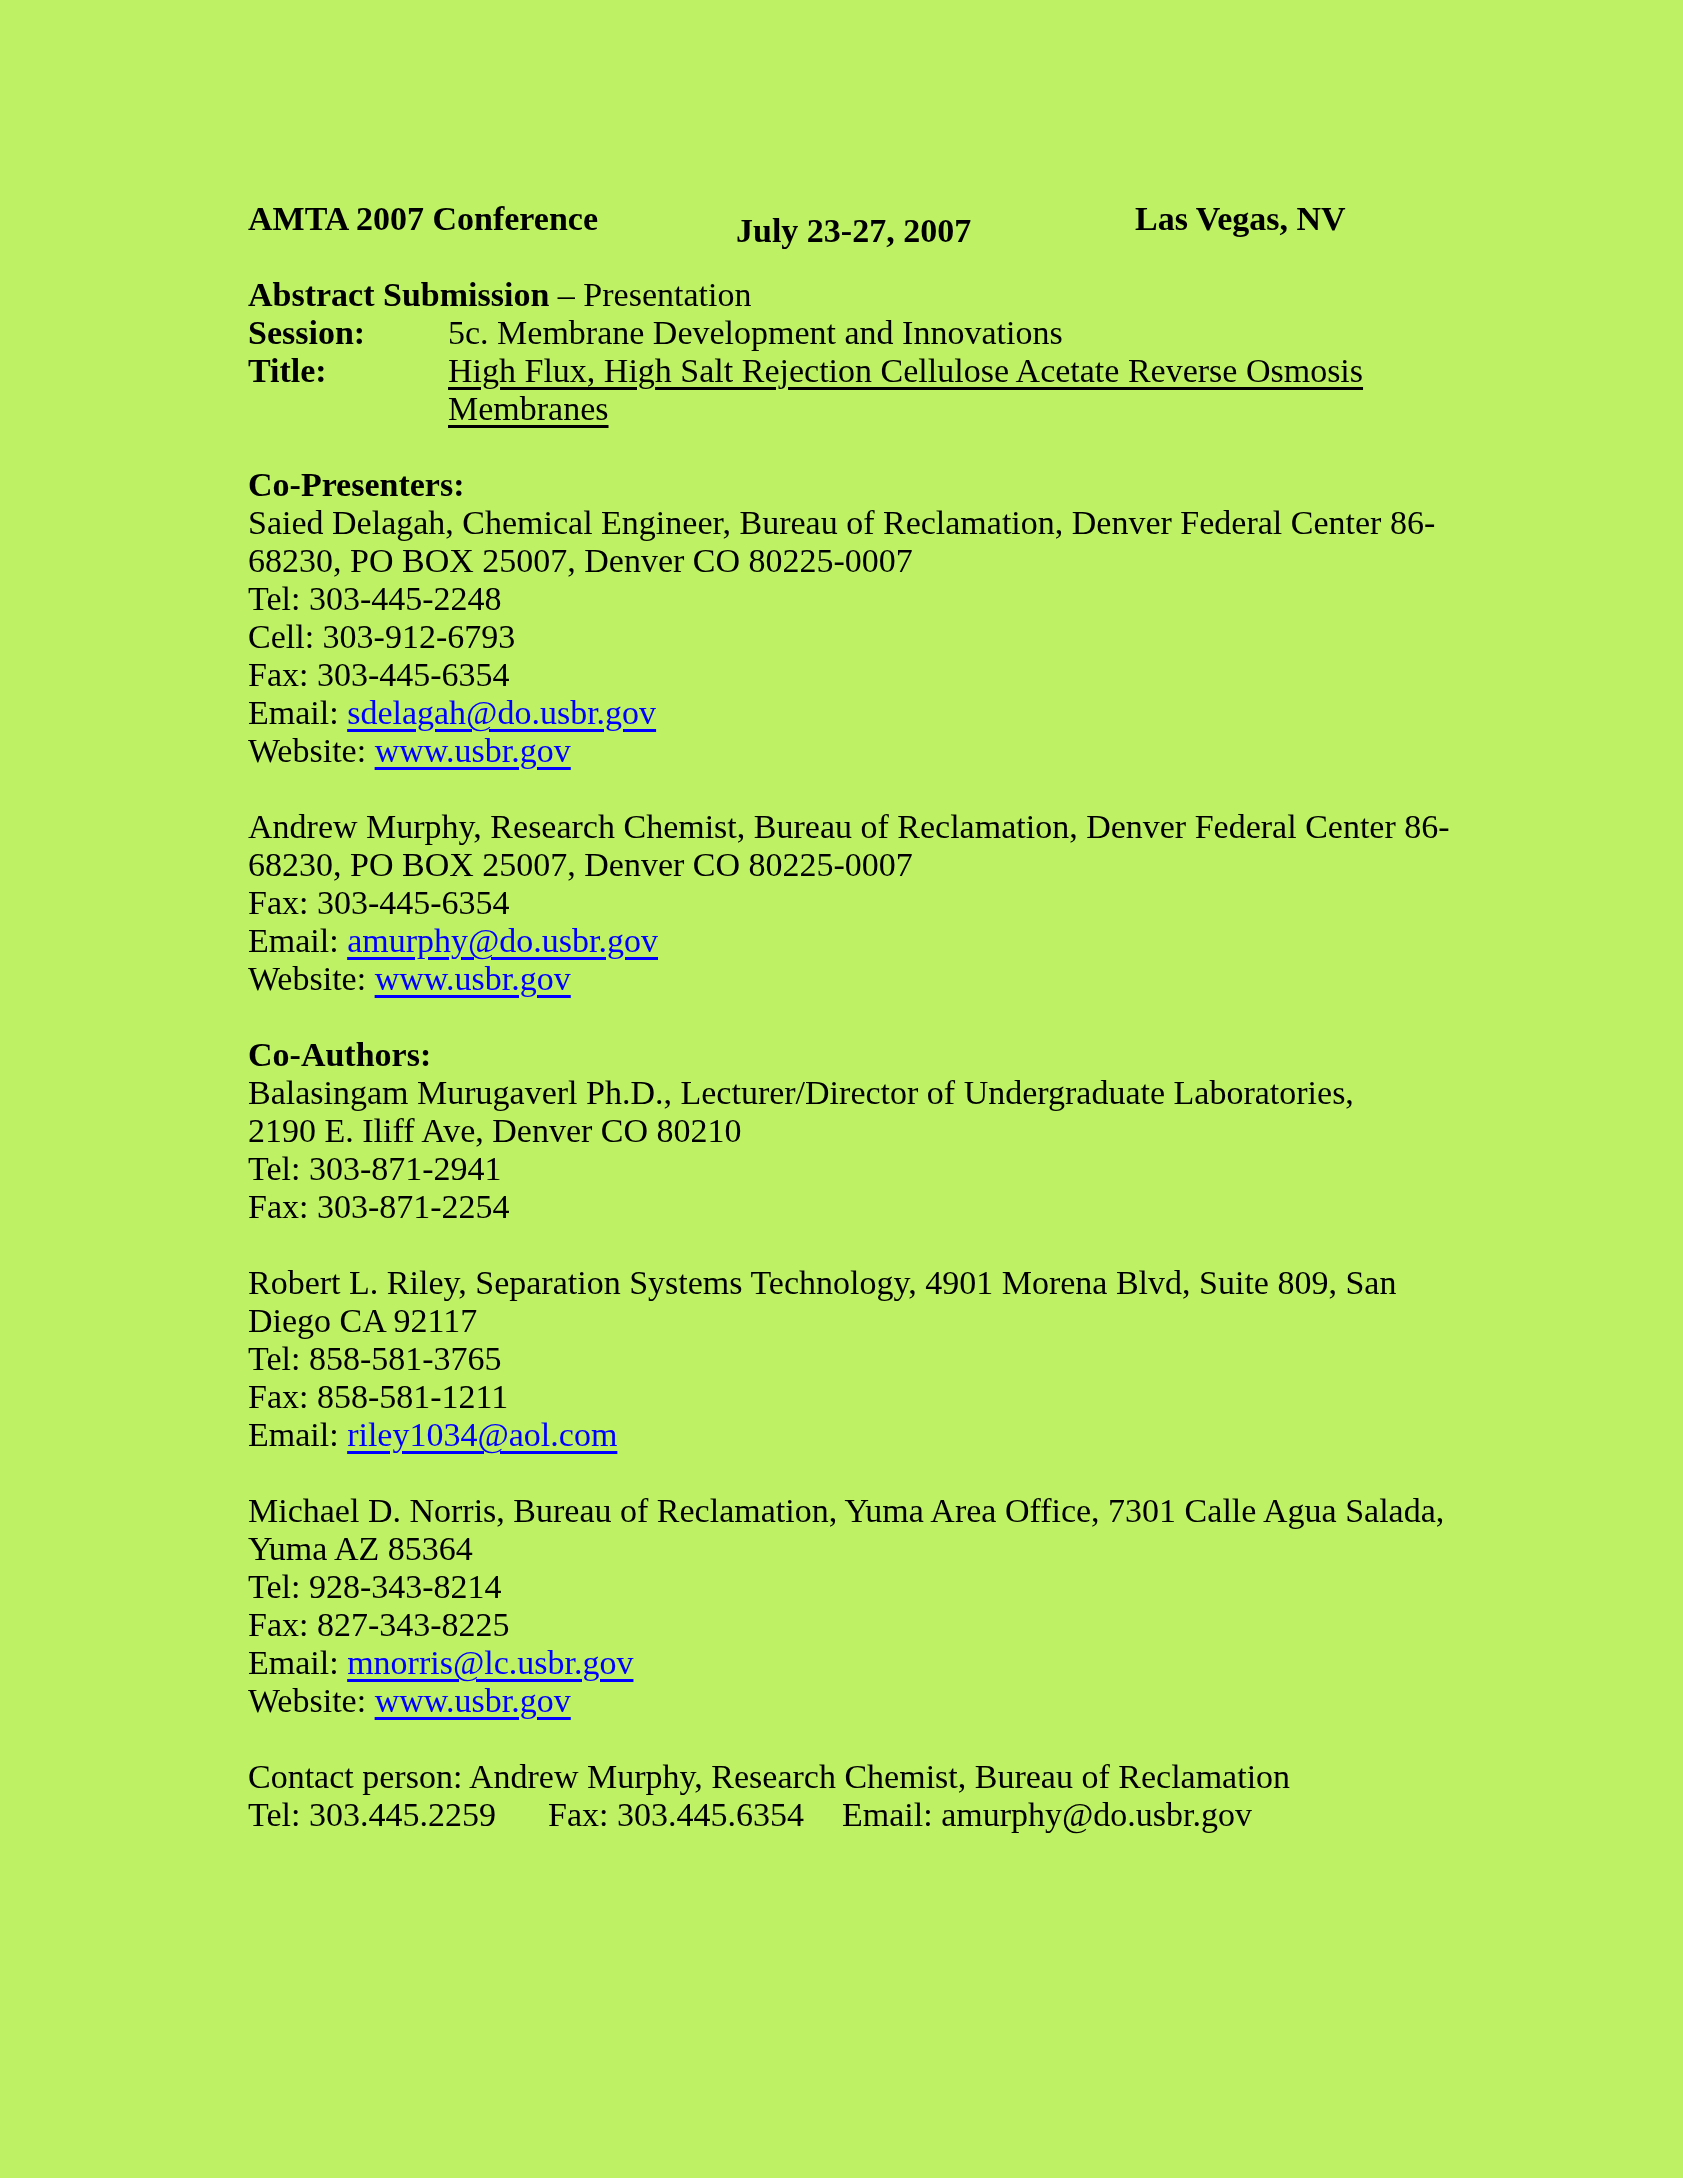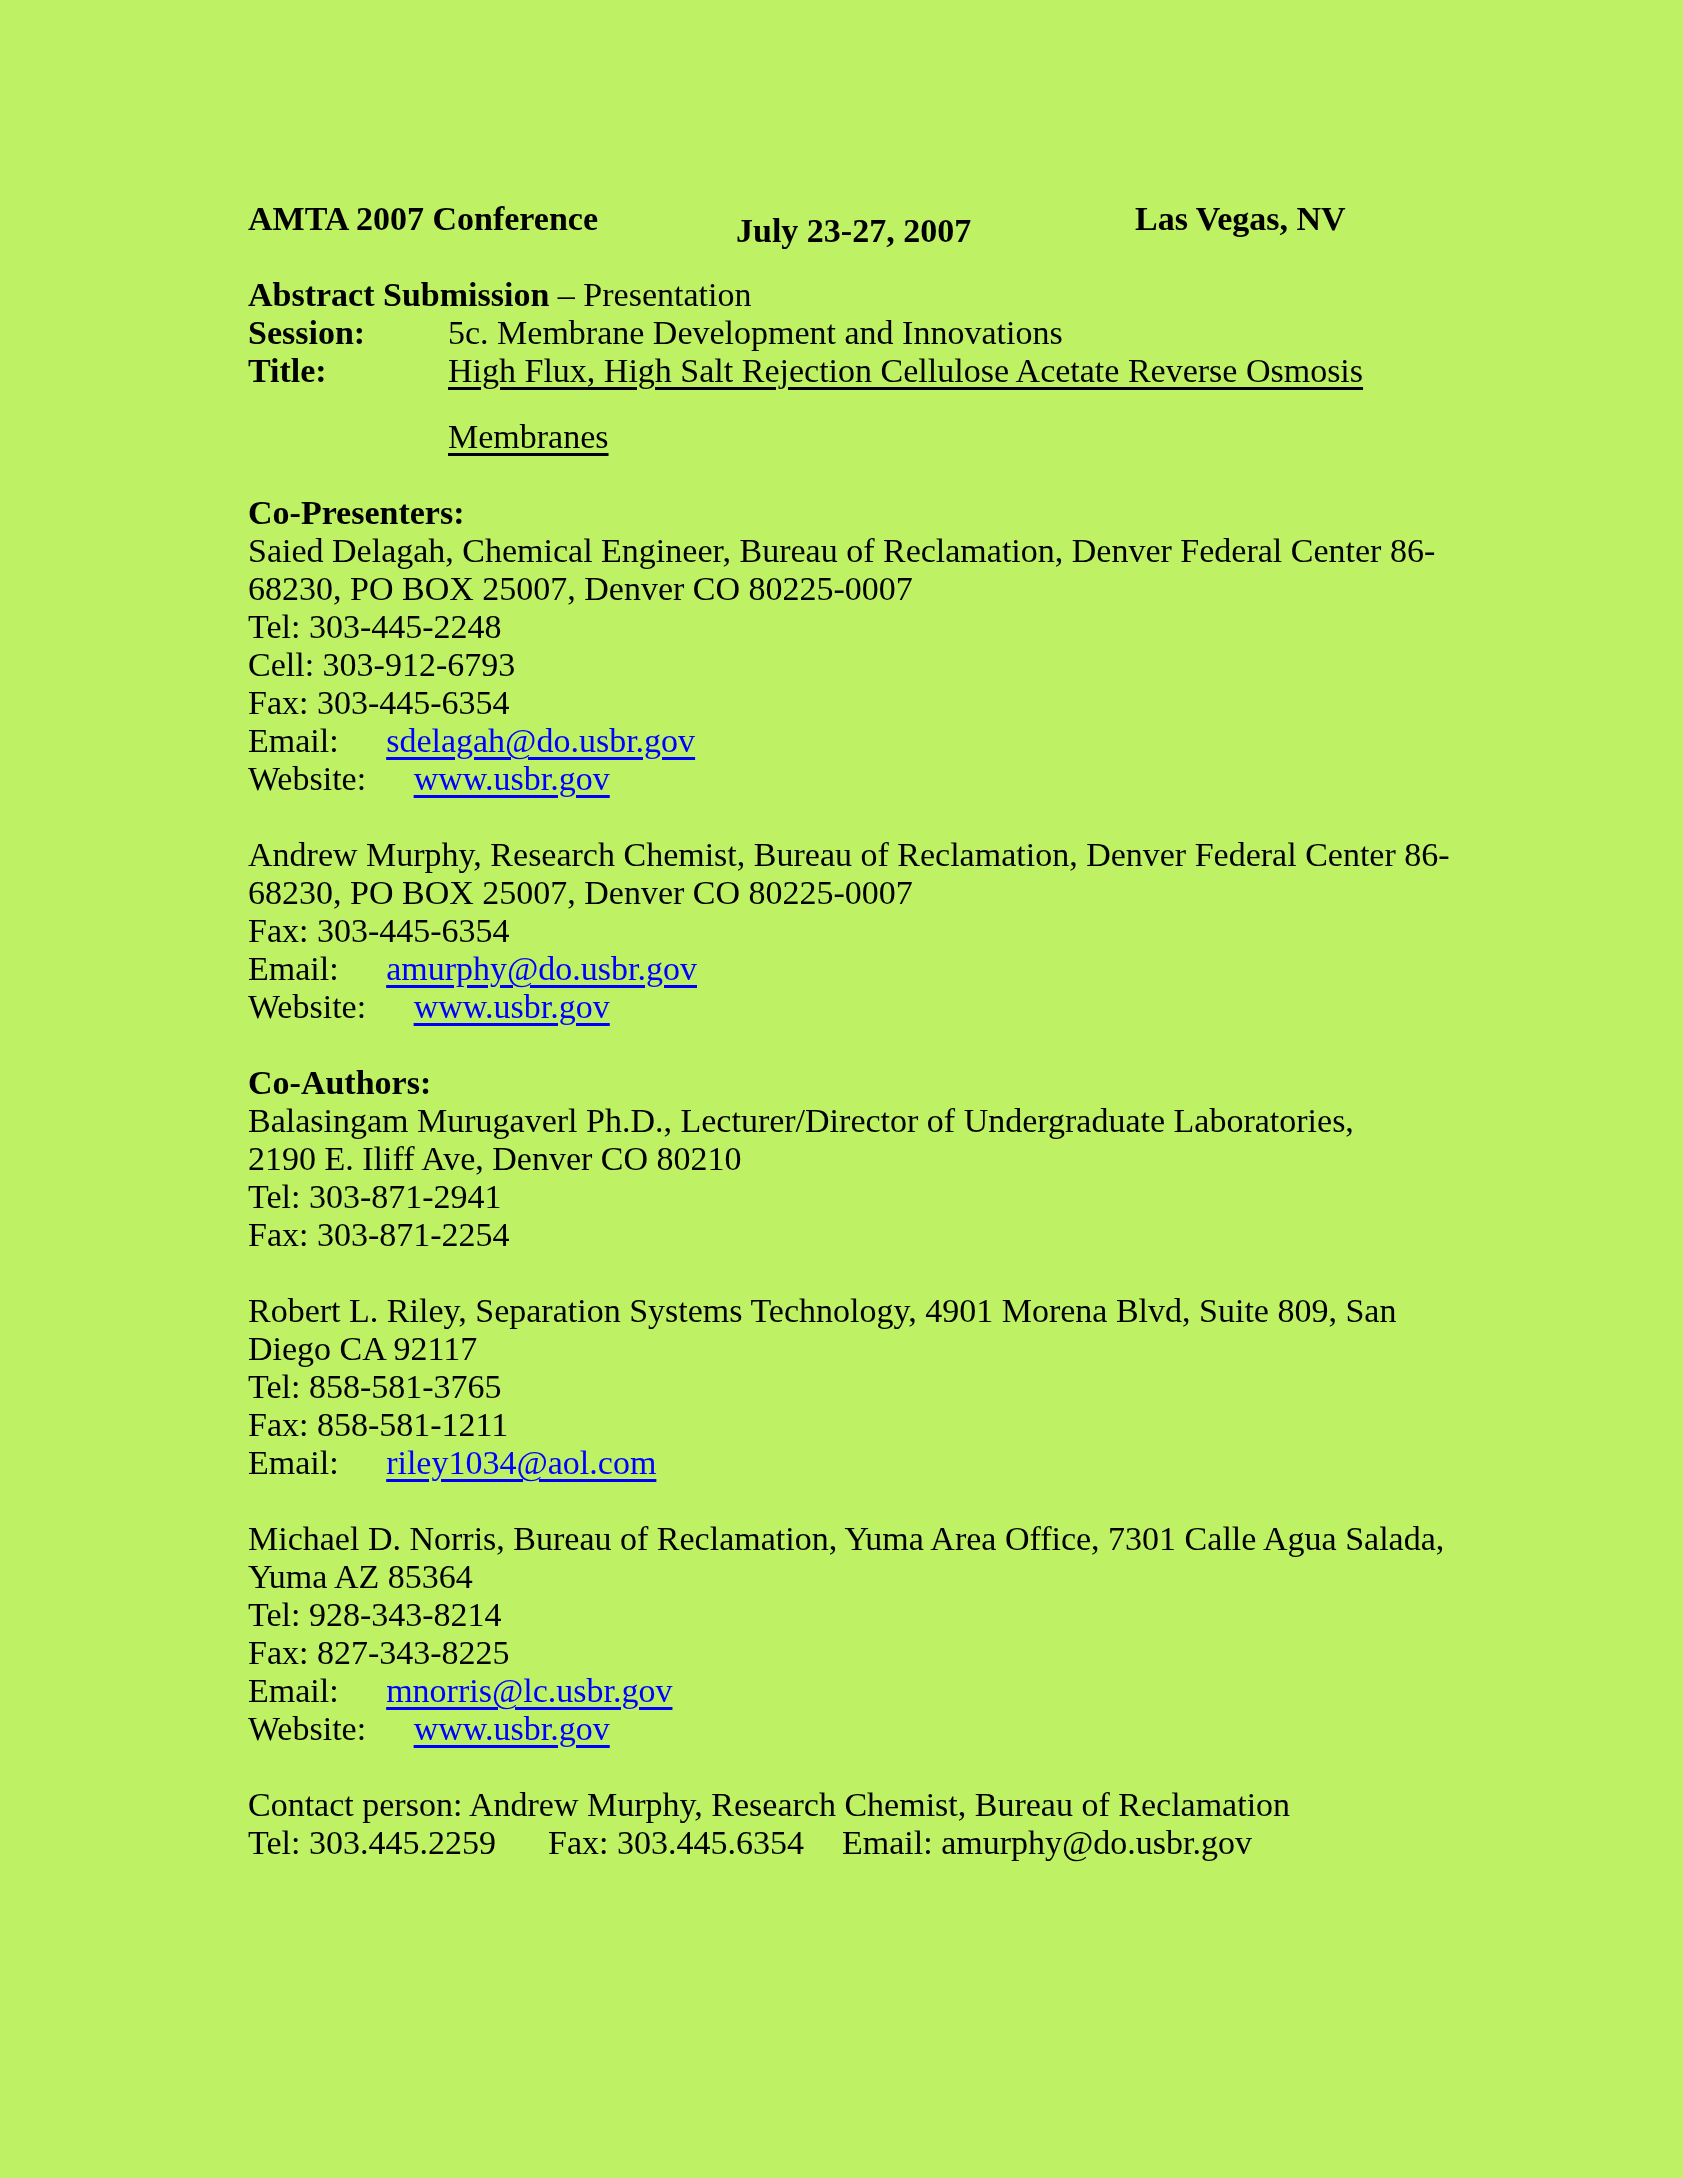--- a/index.html
+++ b/index.html
@@ -13,31 +13,30 @@
     font-size: 34px;
     line-height: 38px;
     overflow: hidden;
   }
   .content { position: absolute; left: 248px; top: 200px; width: 1208px; }
   .line { white-space: pre; height: 38px; }
   .blank { height: 38px; }
   .b { font-weight: bold; }
   .u { text-decoration: underline; text-decoration-thickness: 2.5px; text-underline-offset: 5px; }
   .lbl { display: inline-block; width: 200px; }
-  .indent { padding-left: 200px; margin-top: 28px; }
+  .indent { padding-left: 200px; }
   .hdr { position: relative; }
   .hdr-dates { position: absolute; left: 488px; top: 12px; }
   .hdr-loc { position: absolute; left: 887px; top: 0; }
   a.link {
     color: var(--link-color, #0000FF);
     text-decoration: underline;
     text-decoration-thickness: 2.5px;
     text-underline-offset: 5px;
     cursor: pointer;
-    margin-left: 39px;
   }
   .c1 { display: inline-block; width: 300px; }
   .c2 { display: inline-block; width: 294px; }
 </style>
 </head>
 <body>
 
 <div class="page" style="color: rgb(0, 0, 0);">
   <div class="content">
 

